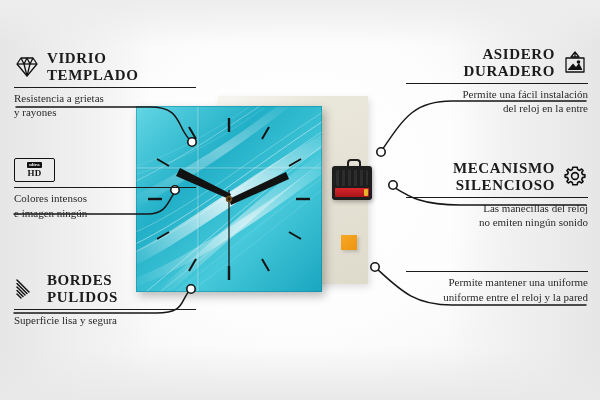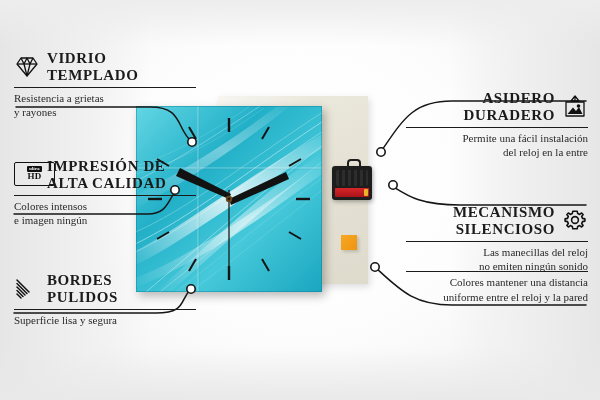--- a/index.html
+++ b/index.html
@@ -19,21 +19,21 @@
   .bg-l{left:0;width:150px;background:linear-gradient(90deg,#e6e6e6 0%,#f0f0f0 55%,rgba(255,255,255,0) 100%);}
   .bg-r{right:0;width:150px;background:linear-gradient(270deg,#e6e6e6 0%,#f0f0f0 55%,rgba(255,255,255,0) 100%);}
   .bg-top{position:absolute;left:0;right:0;top:0;height:46px;background:linear-gradient(180deg,#ededed 0%,rgba(255,255,255,0) 100%);pointer-events:none;}
   .bg-bot{position:absolute;left:0;right:0;bottom:0;height:52px;background:linear-gradient(0deg,#e9e9e9 0%,rgba(255,255,255,0) 100%);pointer-events:none;}
 
   
   .feature{position:absolute;width:182px;}
   .feature.left{left:14px;text-align:left;}
   .feature.right{right:12px;text-align:right;}
   .f-head{display:flex;align-items:center;gap:7px;}
-  .feature.right .f-head{flex-direction:row;justify-content:flex-end;margin-top:44px;}
+  .feature.right .f-head{flex-direction:row;justify-content:flex-end;}
   .f-title{
     font-weight:700;letter-spacing:.6px;line-height:1.12;
     font-size:15px;color:#1b1b1b;text-transform:uppercase;
     font-family:"Liberation Serif", serif;
   }
   .f-rule{border-bottom:1.3px solid #1b1b1b;margin-top:3px;}
   .f-desc{
     font-size:11px;line-height:1.32;color:#2a2a2a;margin-top:3px;
     font-family:"Liberation Serif", serif;
   }
@@ -245,24 +245,20 @@
   </div>
 
   <div class="feature left" style="top:158px;">
     <div class="f-head">
       <span class="icon">
         <span class="hd-badge">
           <span class="u">ultra</span>
           <span class="h">HD</span>
         </span>
       </span>
-      <span class="f-title">
-        <span>IMPRESIÓN DE</span><br>
-        <span>ALTA CALIDAD</span>
-      </span>
     </div>
     <div class="f-rule"></div>
     <div class="f-desc">
       <span>Colores intensos</span><br>
       <span>e imagen ningún</span>
     </div>
   </div>
 
   <div class="feature left" style="top:272px;">
     <div class="f-head">
@@ -331,18 +327,18 @@
     <div class="f-rule"></div>
     <div class="f-desc">
       <span>Las manecillas del reloj</span><br>
       <span>no emiten ningún sonido</span>
     </div>
   </div>
 
   <div class="feature right" style="top:268px;">
     <div class="f-rule"></div>
     <div class="f-desc">
-      <span>Colores mantener una distancia</span><br>
+      <span>Permite mantener una uniforme</span><br>
       <span>uniforme entre el reloj y la pared</span>
     </div>
   </div>
 
 </div>
 
 </body></html>

